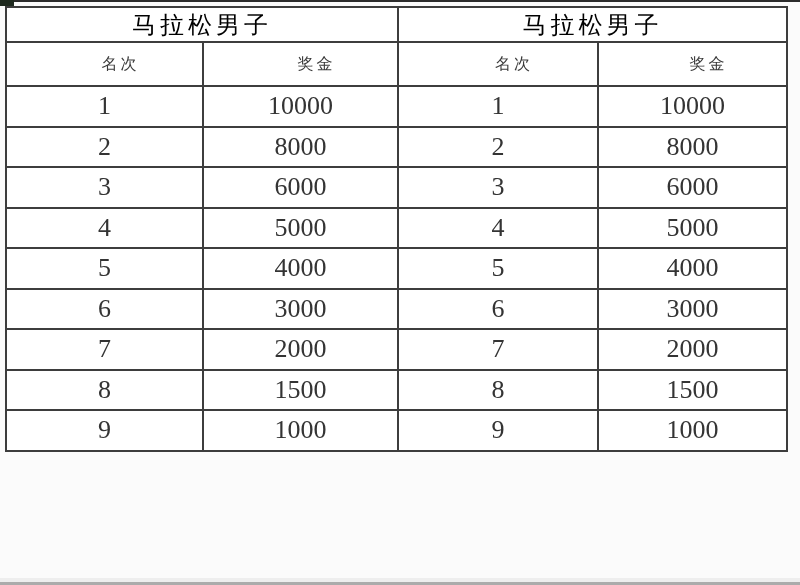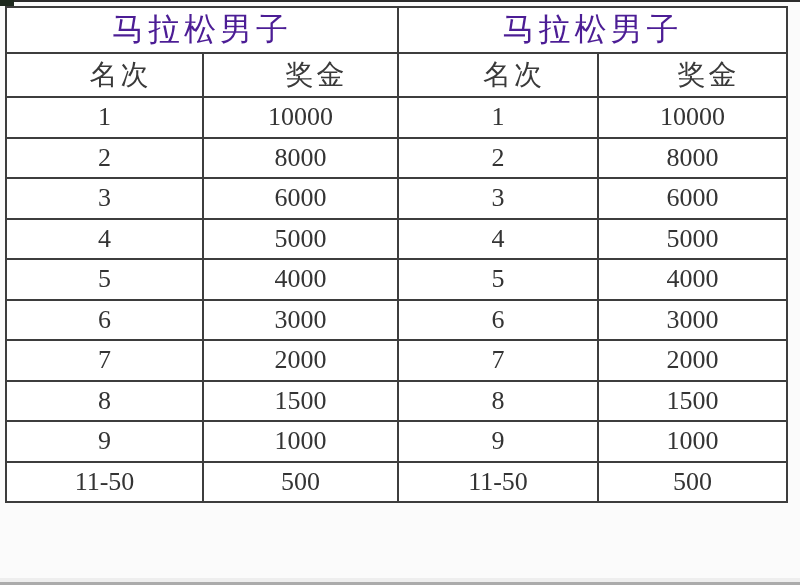--- a/index.html
+++ b/index.html
@@ -43,27 +43,27 @@
     border: 2px solid #3d3d3d;
     text-align: center;
     vertical-align: middle;
     padding: 0;
     font-weight: normal;
     overflow: hidden;
     white-space: nowrap;
   }
   tr.group-header-row th {
     height: 33px;
-    font-size: 32px;
+    font-size: 24px;
     letter-spacing: 4px;
-    color: #4c1d95;
+    color: #000000;
   }
   tr.column-header-row th {
     height: 42px;
-    font-size: 28px;
+    font-size: 16px;
     letter-spacing: 3px;
     color: #3a3a3a;
     padding-left: 32px;
   }
   tr.data-row td {
     height: 38.5px;
     font-size: 26px;
     color: #343434;
   }
   .bottom-strip {
@@ -156,24 +156,18 @@
       <td>1500</td>
       <td>8</td>
       <td>1500</td>
     </tr>
     <tr class="data-row">
       <td>9</td>
       <td>1000</td>
       <td>9</td>
       <td>1000</td>
     </tr>
-    <tr class="data-row">
-      <td>11-50</td>
-      <td>500</td>
-      <td>11-50</td>
-      <td>500</td>
-    </tr>
   </tbody>
 </table>
 
 <div class="bottom-strip">
   <div class="bottom-strip-line"></div>
 </div>
 
 </body></html>

